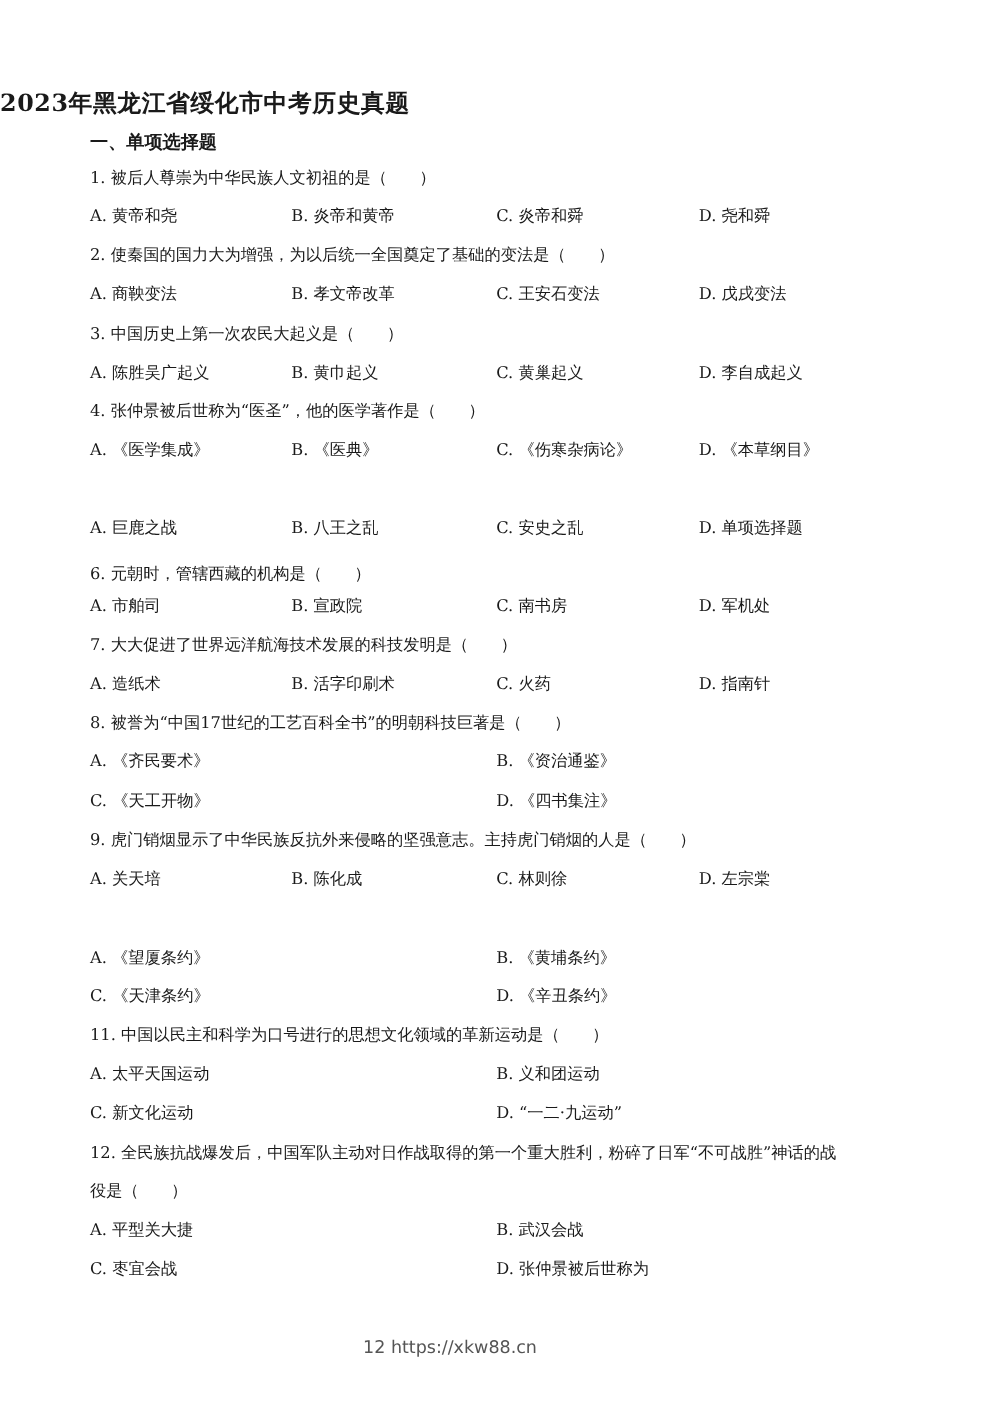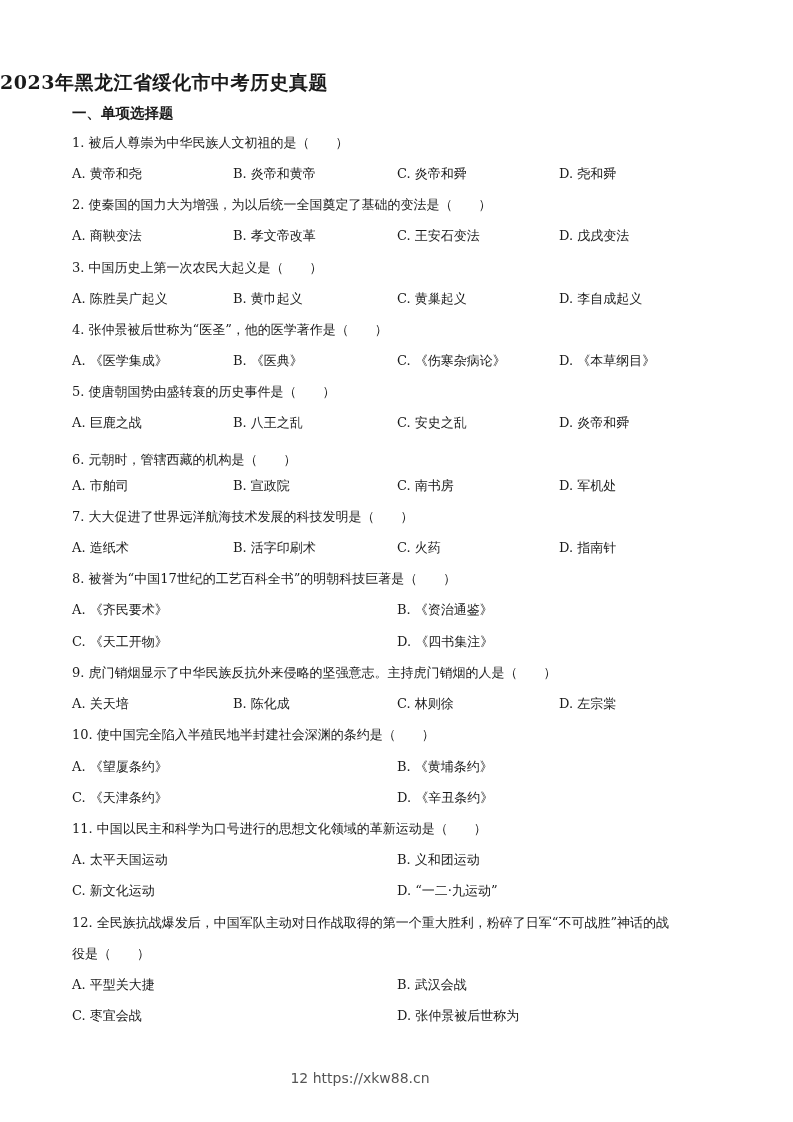--- a/index.html
+++ b/index.html
@@ -56,25 +56,24 @@
   <div class="opt col-b" style="top:291px">B. 黄巾起义</div>
   <div class="opt col-c" style="top:291px">C. 黄巢起义</div>
   <div class="opt col-d" style="top:291px">D. 李自成起义</div>
 
   <div class="line" style="top:322px">4. 张仲景被后世称为“医圣”，他的医学著作是（　　）</div>
   <div class="opt col-a" style="top:353px">A. 《医学集成》</div>
   <div class="opt col-b" style="top:353px">B. 《医典》</div>
   <div class="opt col-c" style="top:353px">C. 《伤寒杂病论》</div>
   <div class="opt col-d" style="top:353px">D. 《本草纲目》</div>
 
-  <div class="line" style="top:384px">5. 使唐朝国势由盛转衰的历史事件是（　　）</div>
   <div class="opt col-a" style="top:415px">A. 巨鹿之战</div>
   <div class="opt col-b" style="top:415px">B. 八王之乱</div>
   <div class="opt col-c" style="top:415px">C. 安史之乱</div>
-  <div class="opt col-d" style="top:415px">D. 炎帝和舜</div>
+  <div class="opt col-d" style="top:415px">D. 单项选择题</div>
 
   <div class="line" style="top:452px">6. 元朝时，管辖西藏的机构是（　　）</div>
   <div class="opt col-a" style="top:478px">A. 市舶司</div>
   <div class="opt col-b" style="top:478px">B. 宣政院</div>
   <div class="opt col-c" style="top:478px">C. 南书房</div>
   <div class="opt col-d" style="top:478px">D. 军机处</div>
 
   <div class="line" style="top:509px">7. 大大促进了世界远洋航海技术发展的科技发明是（　　）</div>
   <div class="opt col-a" style="top:540px">A. 造纸术</div>
   <div class="opt col-b" style="top:540px">B. 活字印刷术</div>
@@ -86,21 +85,20 @@
   <div class="opt col-b2" style="top:602px">B. 《资治通鉴》</div>
   <div class="opt col-a" style="top:634px">C. 《天工开物》</div>
   <div class="opt col-b2" style="top:634px">D. 《四书集注》</div>
 
   <div class="line" style="top:665px">9. 虎门销烟显示了中华民族反抗外来侵略的坚强意志。主持虎门销烟的人是（　　）</div>
   <div class="opt col-a" style="top:696px">A. 关天培</div>
   <div class="opt col-b" style="top:696px">B. 陈化成</div>
   <div class="opt col-c" style="top:696px">C. 林则徐</div>
   <div class="opt col-d" style="top:696px">D. 左宗棠</div>
 
-  <div class="line" style="top:727px">10. 使中国完全陷入半殖民地半封建社会深渊的条约是（　　）</div>
   <div class="opt col-a" style="top:759px">A. 《望厦条约》</div>
   <div class="opt col-b2" style="top:759px">B. 《黄埔条约》</div>
   <div class="opt col-a" style="top:790px">C. 《天津条约》</div>
   <div class="opt col-b2" style="top:790px">D. 《辛丑条约》</div>
 
   <div class="line" style="top:821px">11. 中国以民主和科学为口号进行的思想文化领域的革新运动是（　　）</div>
   <div class="opt col-a" style="top:852px">A. 太平天国运动</div>
   <div class="opt col-b2" style="top:852px">B. 义和团运动</div>
   <div class="opt col-a" style="top:883px">C. 新文化运动</div>
   <div class="opt col-b2" style="top:883px">D. “一二·九运动”</div>

